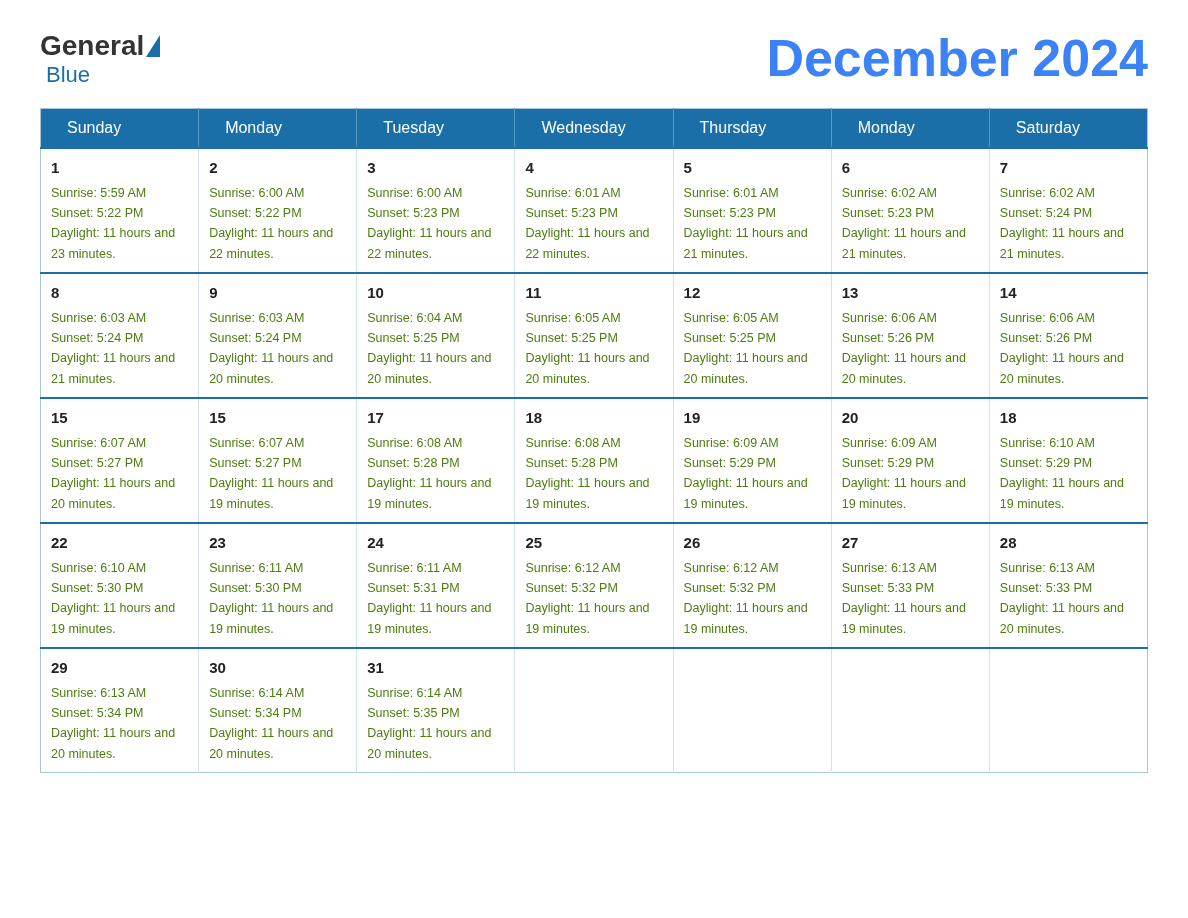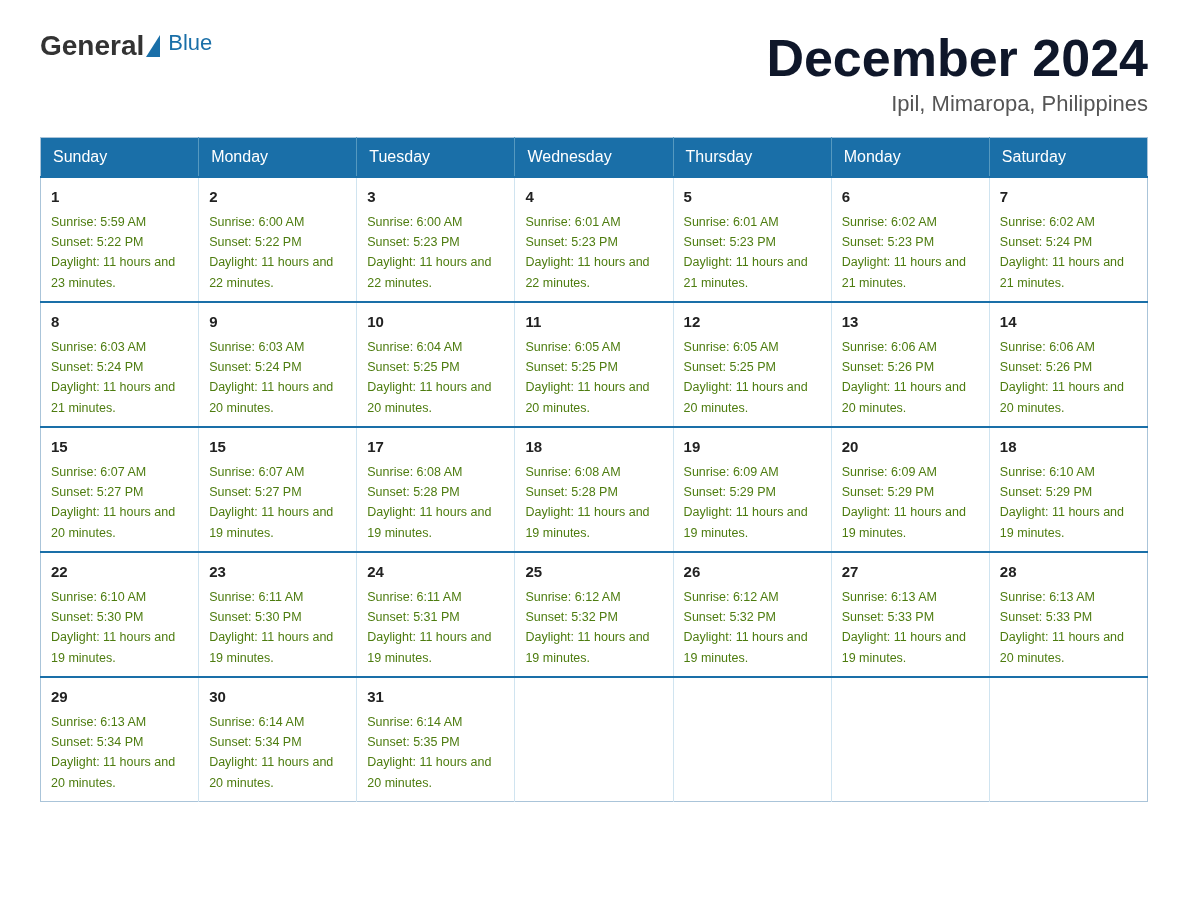--- a/index.html
+++ b/index.html
@@ -11,21 +11,21 @@
       min-height: 918px;
     }
     .header {
       display: flex;
       justify-content: space-between;
       align-items: flex-start;
       margin-bottom: 20px;
     }
     .logo {
       display: flex;
-      flex-direction: row;
+      flex-direction: column;
       align-items: flex-start;
     }
     .logo-text {
       display: flex;
       align-items: center;
       font-size: 28px;
       font-weight: bold;
       color: #333;
     }
     .logo-general { color: #333; }
@@ -43,41 +43,41 @@
       font-size: 22px;
       margin-top: -4px;
       margin-left: 2px;
     }
     .title-section {
       text-align: right;
     }
     .month-title {
       font-size: 52px;
       font-weight: bold;
-      color: #0f172a;
+      color: #3b82f6;
       line-height: 1.1;
     }
     .location-title {
       font-size: 22px;
       color: #555;
       margin-top: 4px;
     }
     .calendar {
       width: 100%;
       border-collapse: collapse;
       border: 1px solid #aac4d9;
     }
     .calendar thead tr {
       background-color: #1a6fa8;
     }
     .calendar thead th {
       color: white;
       font-size: 16px;
       font-weight: normal;
-      padding: 10px 12px;
+      padding: 10px 26px;
       text-align: left;
       border-right: 1px solid #5599c0;
     }
     .calendar thead th:last-child {
       border-right: none;
     }
     .calendar tbody tr {
       border-top: 2px solid #1a6fa8;
     }
     .calendar tbody td {
@@ -117,21 +117,20 @@
     <div class="logo-text">
       <span class="logo-general">General</span>
       <span class="logo-triangle"></span>
     </div>
     <div style="margin-left: 4px; text-align: center;">
       <span class="logo-blue">Blue</span>
     </div>
   </div>
   <div class="title-section">
     <div class="month-title">December 2024</div>
-    <div class="location-title">Ipil, Mimaropa, Philippines</div>
   </div>
 </div>
 
 <table class="calendar">
   <thead>
     <tr>
     <th>Sunday</th>
         <th>Monday</th>
         <th>Tuesday</th>
         <th>Wednesday</th>

